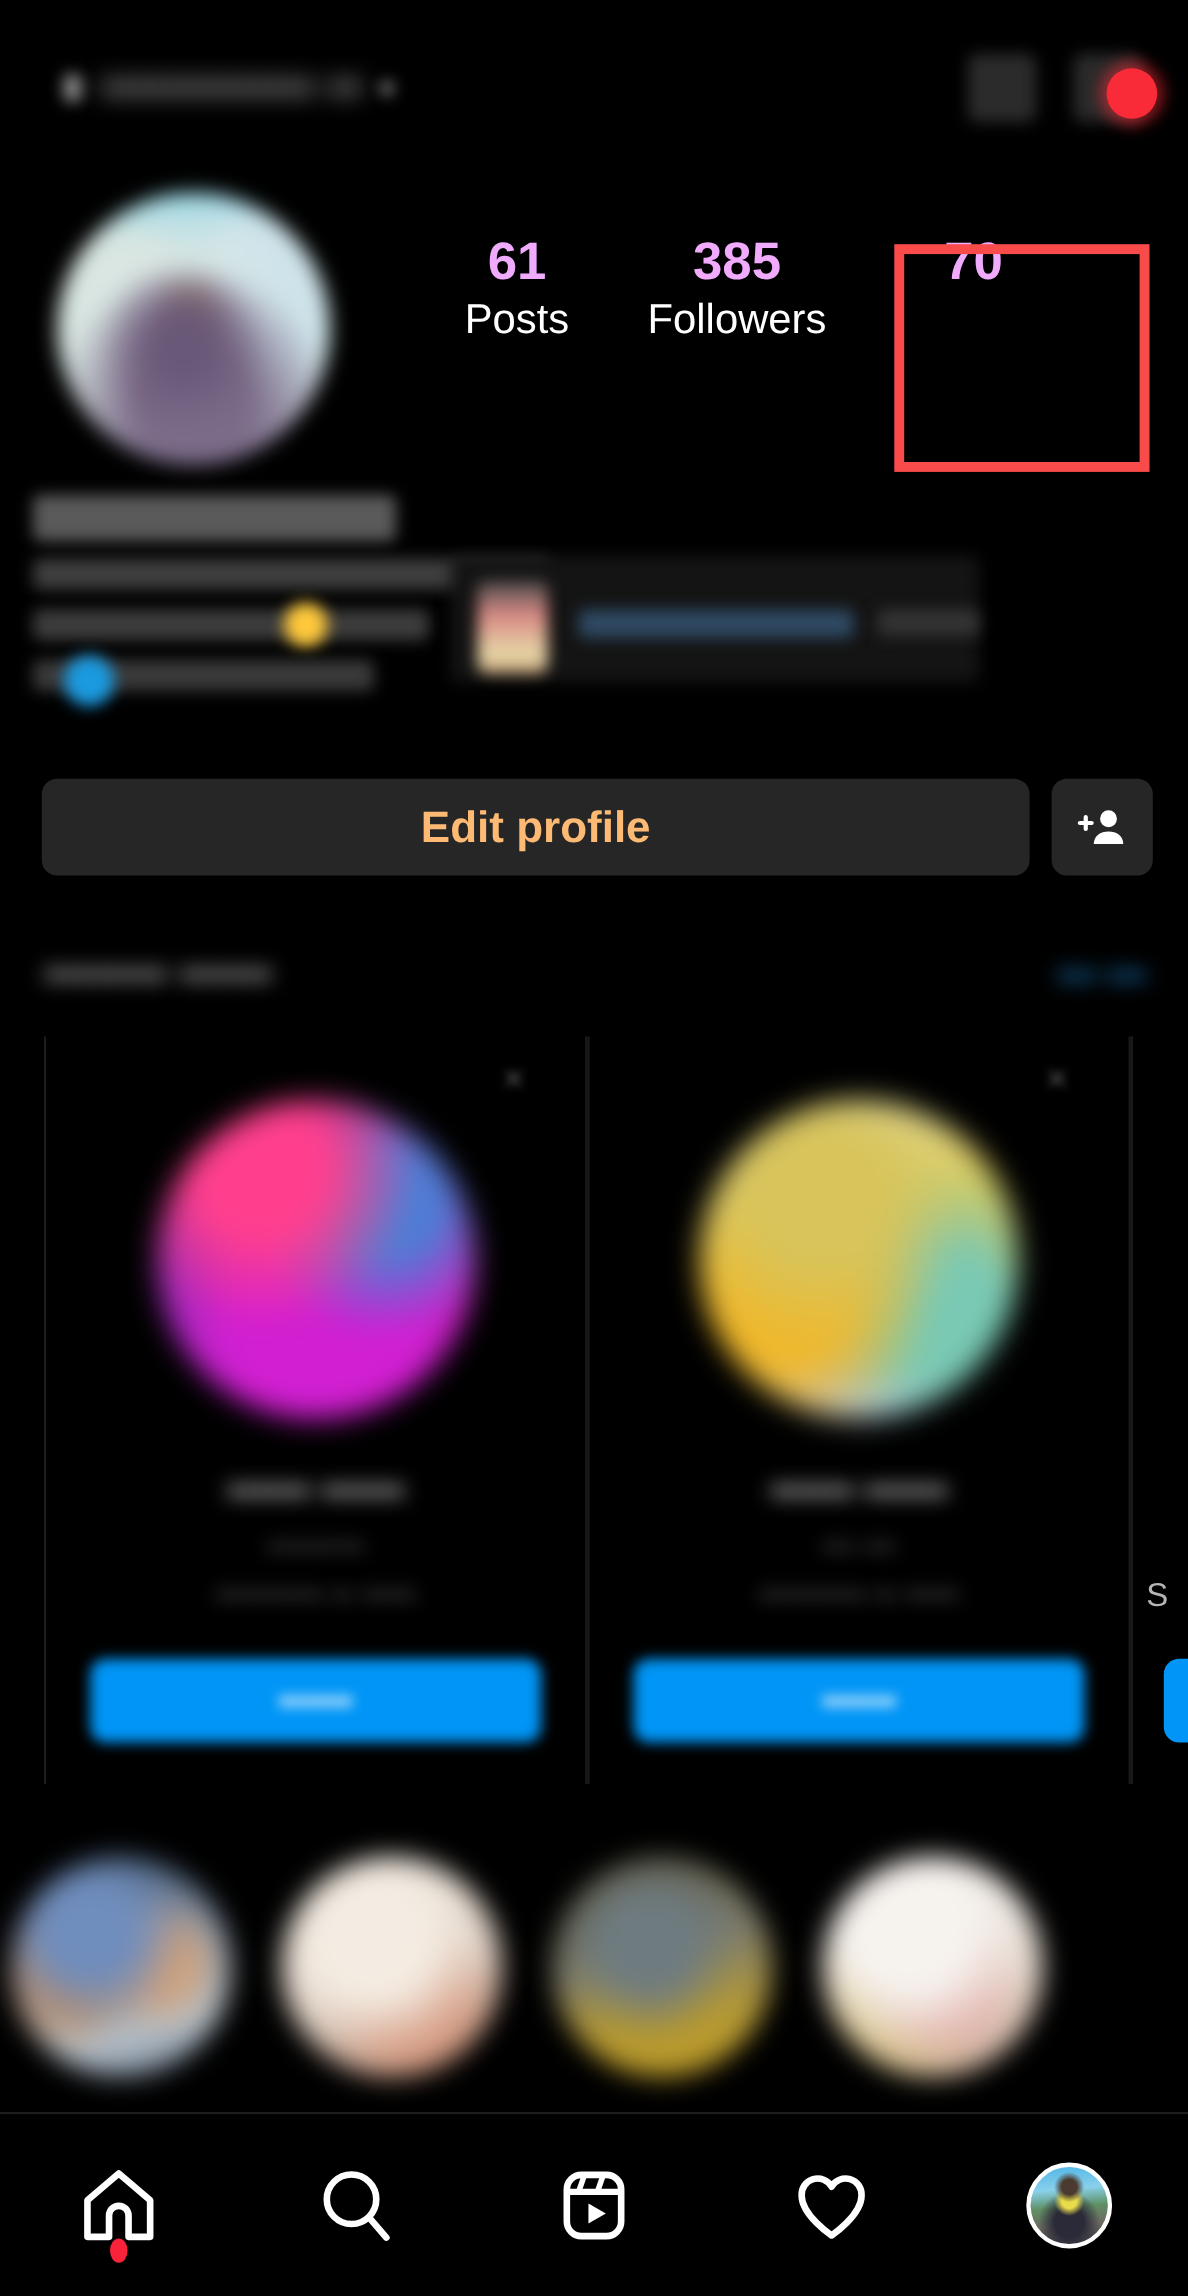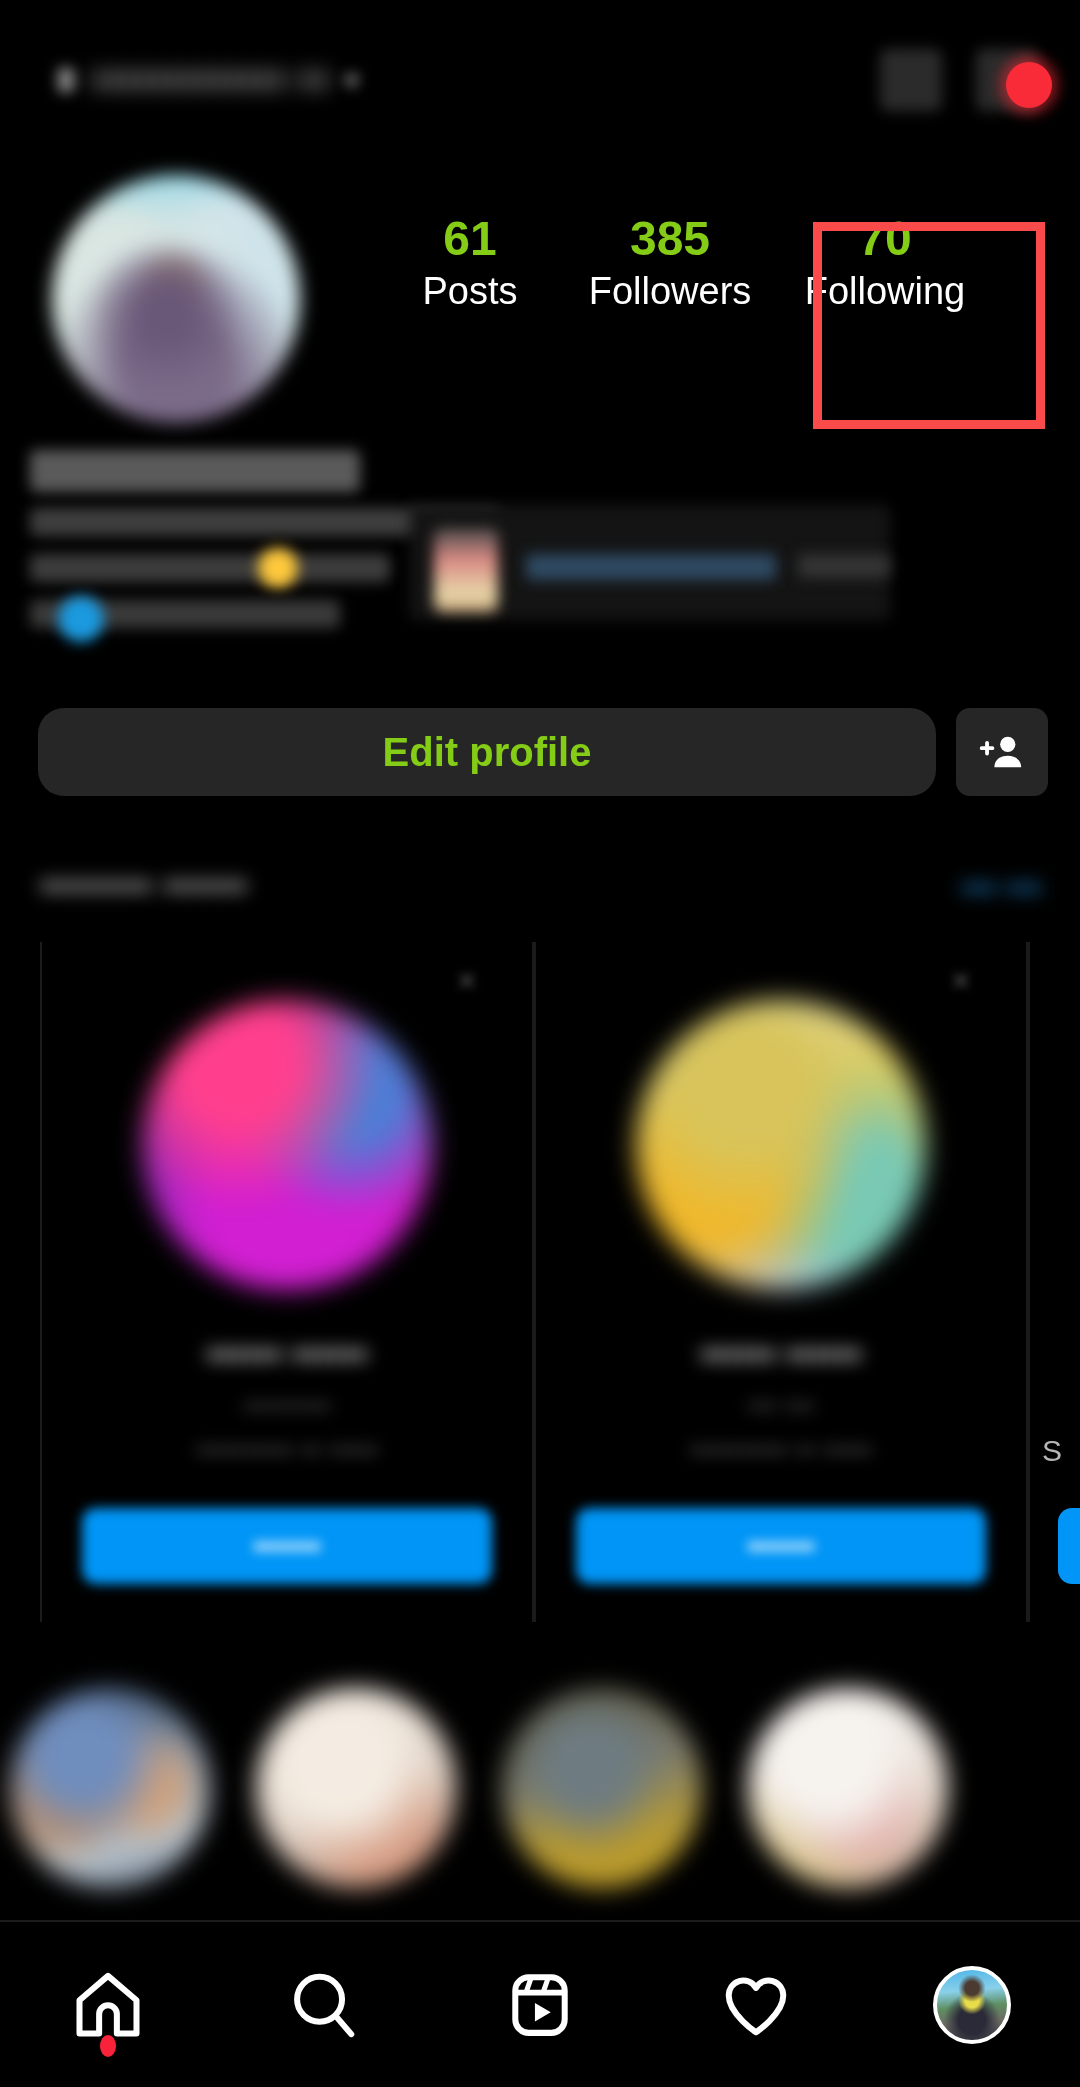--- a/index.html
+++ b/index.html
@@ -59,21 +59,21 @@
     filter:blur(9px);
     flex:none;
   }
   .stats{
     flex:1; display:flex; align-items:flex-start;
     margin-left:70px; margin-top:36px;
   }
   .stat{
     width:200px; text-align:center; position:relative;
   }
-  .stat .num{ color:#84cc16; font-size:48px; font-weight:700; line-height:1.15; }
+  .stat .num{ color:#f0abfc; font-size:48px; font-weight:700; line-height:1.15; }
   .stat .lbl{ color:#fff; font-size:38px; font-weight:400; line-height:1.35; }
   .stat.following{ width:230px; }
 
   
   .highlight-box{
     position:absolute; left:813px; top:222px; width:232px; height:207px;
     border:9px solid #fa4b4b; background:transparent; pointer-events:none;
   }
 
   
@@ -102,22 +102,22 @@
     background:#2f4a63; border-radius:5px; }
   .bio-card-t2{ position:absolute; left:768px; top:104px; width:92px; height:24px;
     background:#343434; border-radius:5px; }
 
   
   .actions{
     position:absolute; left:0; top:702px; width:1080px; height:100px;
     display:flex; align-items:center;
   }
   .edit-profile{
-    margin-left:38px; width:898px; height:88px; border-radius:26px;
-    background:#262626; color:#84cc16; font-size:40px; font-weight:700;
+    margin-left:38px; width:898px; height:88px; border-radius:14px;
+    background:#262626; color:#fdba74; font-size:40px; font-weight:700;
     display:flex; align-items:center; justify-content:center;
     border:none; cursor:pointer; font-family:inherit;
   }
   .adduser-btn{
     margin-left:20px; width:92px; height:88px; border-radius:14px;
     background:#262626; display:flex; align-items:center; justify-content:center;
     border:none; cursor:pointer;
   }
 
   
@@ -279,21 +279,20 @@
         <div class="lbl">Posts</div>
       </div>
 
       <div class="stat">
         <div class="num">385</div>
         <div class="lbl">Followers</div>
       </div>
 
       <div class="stat following">
         <div class="num">70</div>
-        <div class="lbl">Following</div>
       </div>
 
     </div>
   </div>
 
   <div class="highlight-box"></div>
 
   <div class="bio">
     <div class="bio-line bio-name blurred-soft"></div>
     <div class="bio-line bio-l1 blurred-soft"></div>

